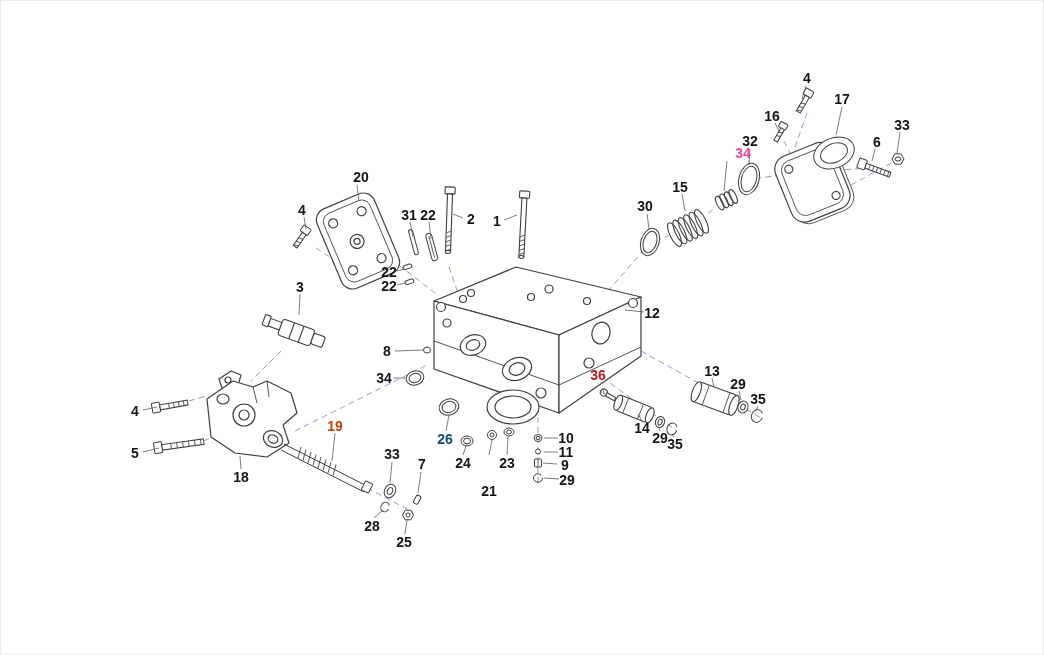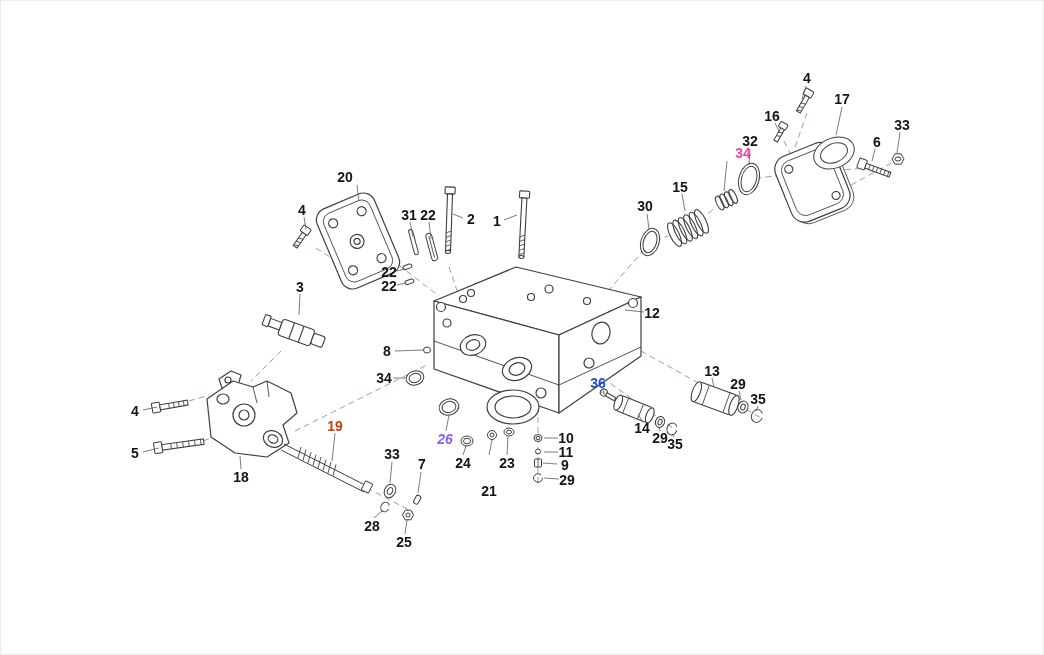--- a/index.html
+++ b/index.html
@@ -351,44 +351,44 @@
   <div style="position:absolute;left:0;top:0;width:100%;height:100%;">
       <div class="callout" style="left: 806px; top: 77px; color: rgb(20, 20, 20);">4</div>
       <div class="callout" style="left: 841px; top: 98px; color: rgb(20, 20, 20);">17</div>
       <div class="callout" style="left: 901px; top: 124px; color: rgb(20, 20, 20);">33</div>
       <div class="callout" style="left: 771px; top: 115px; color: rgb(20, 20, 20);">16</div>
       <div class="callout" style="left: 876px; top: 141px; color: rgb(20, 20, 20);">6</div>
       <div class="callout" style="left: 726px; top: 152px; color: #ec4899; margin-left: 16px;">34</div>
       <div class="callout" style="left: 749px; top: 140px; color: rgb(20, 20, 20);">32</div>
       <div class="callout" style="left: 679px; top: 186px; color: rgb(20, 20, 20);">15</div>
       <div class="callout" style="left: 644px; top: 205px; color: rgb(20, 20, 20);">30</div>
-      <div class="callout" style="left: 344px; top: 176px; color: rgb(20, 20, 20);">20</div>
+      <div class="callout" style="left: 360px; top: 176px; color: rgb(20, 20, 20);">20</div>
       <div class="callout" style="left: 301px; top: 209px; color: rgb(20, 20, 20);">4</div>
       <div class="callout" style="left: 408px; top: 214px; color: rgb(20, 20, 20);">31</div>
       <div class="callout" style="left: 427px; top: 214px; color: rgb(20, 20, 20);">22</div>
       <div class="callout" style="left: 470px; top: 218px; color: rgb(20, 20, 20);">2</div>
       <div class="callout" style="left: 496px; top: 220px; color: rgb(20, 20, 20);">1</div>
       <div class="callout" style="left: 388px; top: 271px; color: rgb(20, 20, 20);">22</div>
       <div class="callout" style="left: 388px; top: 285px; color: rgb(20, 20, 20);">22</div>
       <div class="callout" style="left: 299px; top: 286px; color: rgb(20, 20, 20);">3</div>
       <div class="callout" style="left: 651px; top: 312px; color: rgb(20, 20, 20);">12</div>
       <div class="callout" style="left: 386px; top: 350px; color: rgb(20, 20, 20);">8</div>
       <div class="callout" style="left: 383px; top: 377px; color: rgb(20, 20, 20);">34</div>
-      <div class="callout" style="left: 597px; top: 382px; color: #1d4ed8;">36</div>
+      <div class="callout" style="left: 597px; top: 374px; color: #b91c1c;">36</div>
       <div class="callout" style="left: 711px; top: 370px; color: rgb(20, 20, 20);">13</div>
       <div class="callout" style="left: 737px; top: 383px; color: rgb(20, 20, 20);">29</div>
       <div class="callout" style="left: 757px; top: 398px; color: rgb(20, 20, 20);">35</div>
       <div class="callout" style="left: 134px; top: 410px; color: rgb(20, 20, 20);">4</div>
       <div class="callout" style="left: 641px; top: 427px; color: rgb(20, 20, 20);">14</div>
       <div class="callout" style="left: 659px; top: 437px; color: rgb(20, 20, 20);">29</div>
       <div class="callout" style="left: 674px; top: 443px; color: rgb(20, 20, 20);">35</div>
       <div class="callout" style="left: 134px; top: 452px; color: rgb(20, 20, 20);">5</div>
       <div class="callout" style="left: 240px; top: 476px; color: rgb(20, 20, 20);">18</div>
       <div class="callout" style="left: 334px; top: 425px; color: #c2410c;">19</div>
-      <div class="callout" style="left: 444px; top: 438px; color: #8b5cf6; font-style: italic;">26</div>
+      <div class="callout" style="left: 444px; top: 438px; color: #0c4a6e;">26</div>
       <div class="callout" style="left: 462px; top: 462px; color: rgb(20, 20, 20);">24</div>
       <div class="callout" style="left: 488px; top: 462px; color: rgb(20, 20, 20); margin-top: 28px;">21</div>
       <div class="callout" style="left: 506px; top: 462px; color: rgb(20, 20, 20);">23</div>
       <div class="callout" style="left: 565px; top: 437px; color: rgb(20, 20, 20);">10</div>
       <div class="callout" style="left: 565px; top: 451px; color: rgb(20, 20, 20);">11</div>
       <div class="callout" style="left: 564px; top: 464px; color: rgb(20, 20, 20);">9</div>
       <div class="callout" style="left: 566px; top: 479px; color: rgb(20, 20, 20);">29</div>
       <div class="callout" style="left: 391px; top: 453px; color: rgb(20, 20, 20);">33</div>
       <div class="callout" style="left: 421px; top: 463px; color: rgb(20, 20, 20);">7</div>
       <div class="callout" style="left: 371px; top: 525px; color: rgb(20, 20, 20);">28</div>

